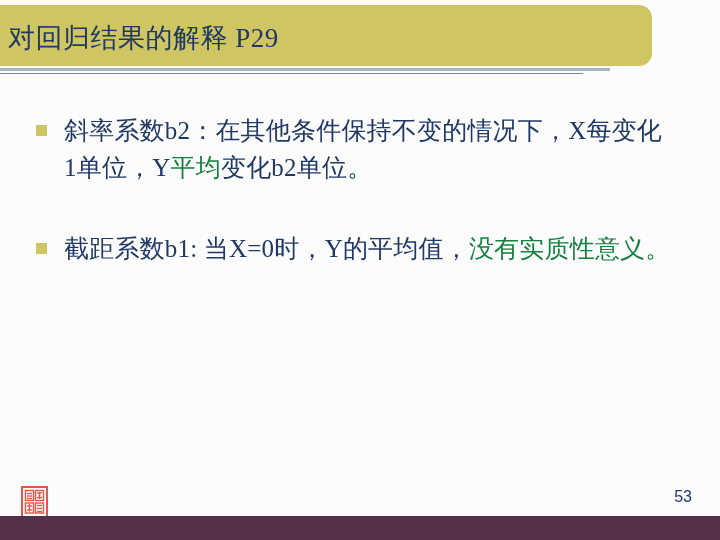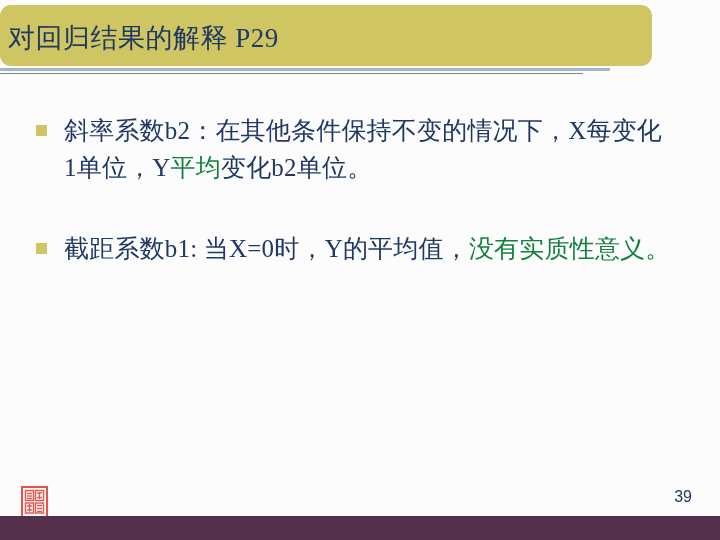--- a/index.html
+++ b/index.html
@@ -20,21 +20,20 @@
   
   #title-bar {
     position: absolute;
     left: 0;
     top: 5px;
     width: 652px;
     height: 61px;
     background: #cfc663;
     border-top-right-radius: 13px;
     border-bottom-right-radius: 13px;
-    border-radius: 11px;
   }
   #title-text {
     position: absolute;
     left: 8px;
     top: 16px;
     width: 630px;
     font-size: 27px;
     line-height: 34px;
     color: #1f3864;
     letter-spacing: 0.5px;
@@ -168,17 +167,17 @@
         <line x1="6" y1="20" x2="11" y2="20"></line>
         <line x1="8.5" y1="18" x2="8.5" y2="25.5"></line>
         <line x1="6" y1="24" x2="11" y2="24"></line>
         <line x1="16" y1="19.5" x2="21" y2="19.5"></line>
         <line x1="16" y1="22.5" x2="21" y2="22.5"></line>
         <line x1="16" y1="25.5" x2="21" y2="25.5"></line>
       </g>
     </svg>
   </div>
 
-  <div id="page-number">39</div>
+  <div id="page-number">53</div>
 
   <div id="footer-bar"></div>
 
 </div>
 
 </body></html>

